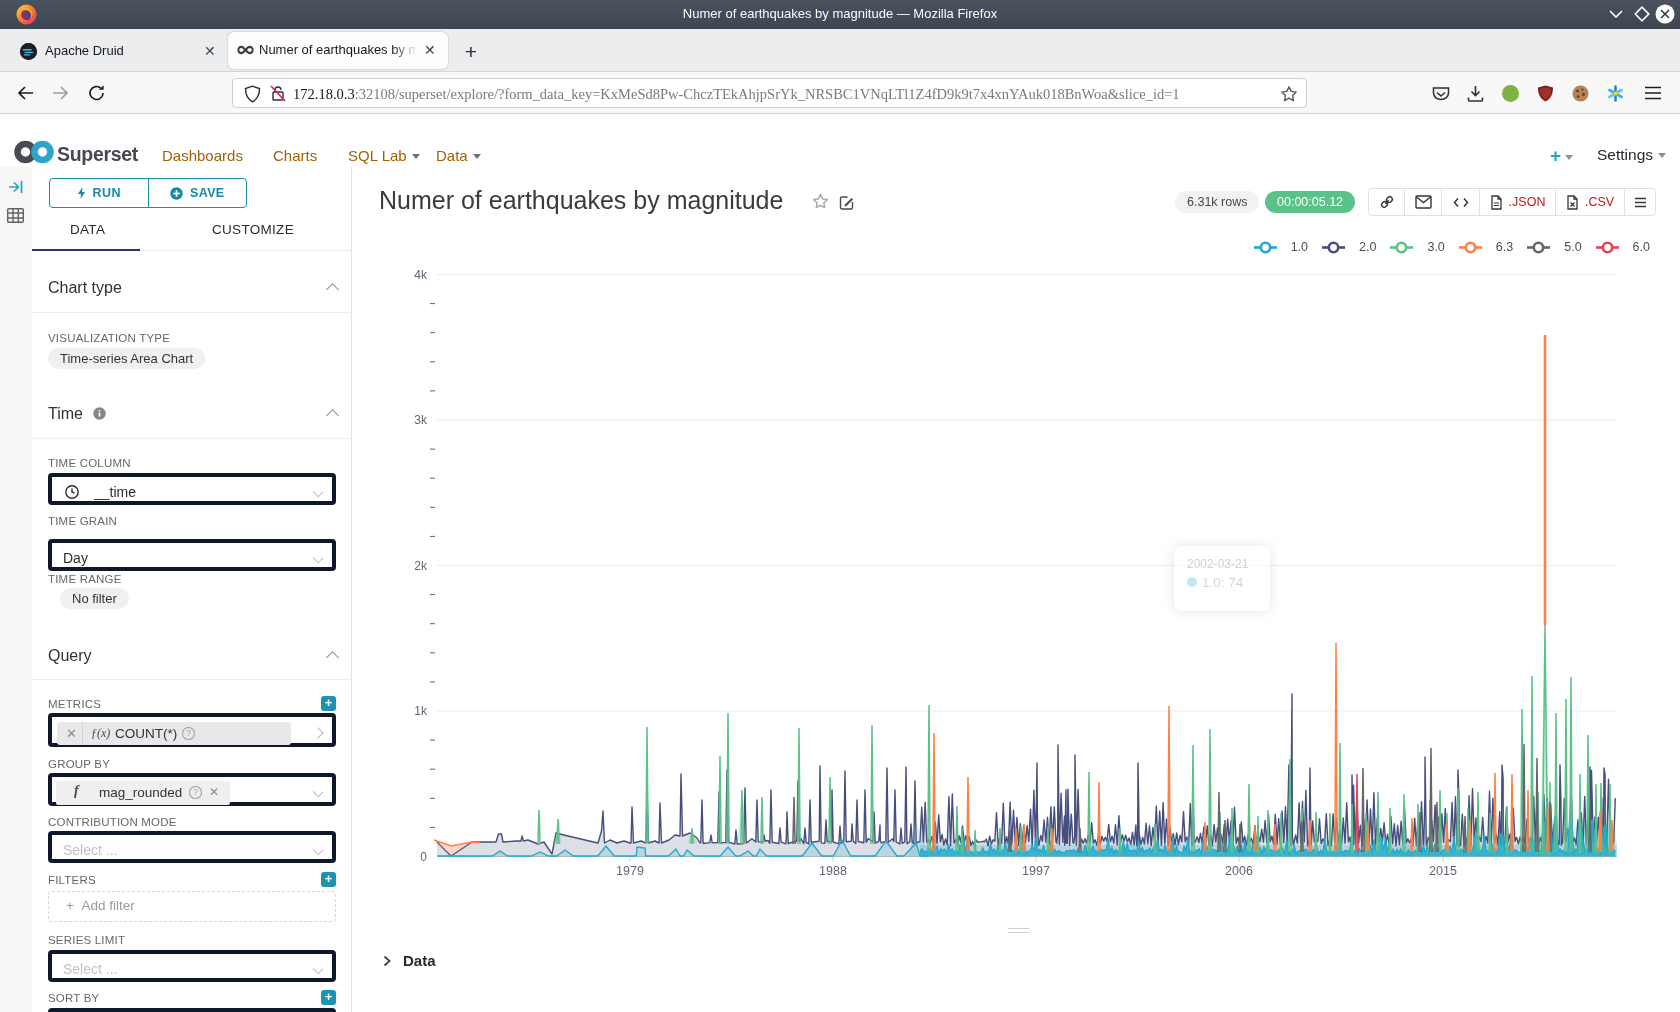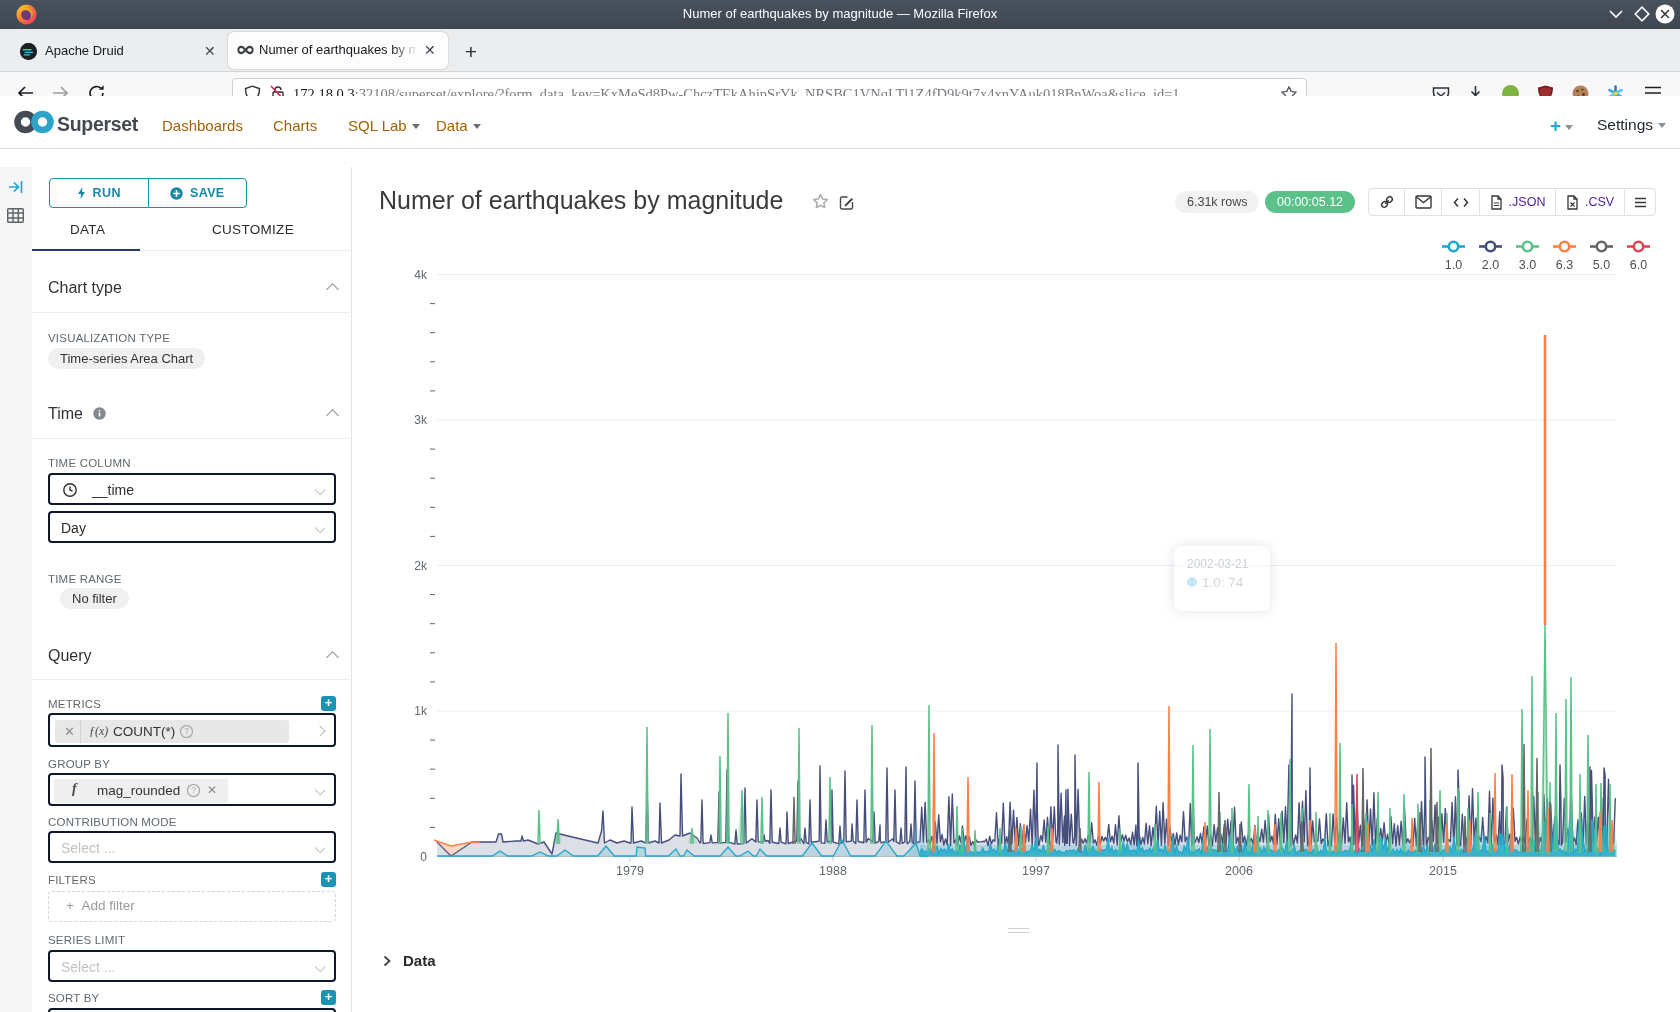--- a/index.html
+++ b/index.html
@@ -20,42 +20,42 @@
 #tab-active .tlabel { position:absolute; left:31px; top:10px; width:162px; font-size:13px; color:#16191d; white-space:nowrap; overflow:hidden;
   -webkit-mask-image:linear-gradient(90deg,#000 82%,transparent 98%); }
 #tab-active .tclose { position:absolute; left:196px; top:10px; font-size:14px; color:#40454c; }
 #newtab { position:absolute; left:459px; top:11px; width:24px; height:24px; font-size:21px; font-weight:300; color:#2b2f36; text-align:center; line-height:23px; }
 #navtoolbar { position:absolute; left:0; top:72px; width:1680px; height:42px; background:#f8f8f9; border-bottom:1px solid #ccced0; }
 #navtoolbar svg.navico { position:absolute; top:13px; }
 #urlbar { position:absolute; left:232px; top:6px; width:1075px; height:30px; background:#fff; border:1px solid #ccced0; border-radius:4px;font-family:Liberation Serif, serif; }
 #urlbar .urltext { position:absolute; left:60px; top:7px; width:980px; font-size:14.5px; color:#15181d; white-space:nowrap; overflow:hidden; }
 #urlbar .urltext span { color:#777a7f; }
 
-#ssnav { position:absolute; left:0; top:96px; width:1680px; height:53px; background:#fff; border-bottom:1px solid #e0e0e0; }
+#ssnav { position:absolute; left:0; top:126px; width:1680px; height:53px; background:#fff; border-bottom:1px solid #e0e0e0; }
 #ssnav .brand { position:absolute; left:57px; top:17px; font-size:19.5px; font-weight:700; color:#444850; letter-spacing:-.3px; }
 #ssnav .item { position:absolute; top:21px; font-size:15px; color:#a16207; }
 .caret { display:inline-block; width:0; height:0; border-left:4px solid transparent; border-right:4px solid transparent; border-top:5px solid #6a6f76; vertical-align:2px; margin-left:5px; }
 #ssnav .settings { position:absolute; left:1597px; top:20px; font-size:15.5px; color:#232a32; }
 #plusmenu { position:absolute; left:1550px; top:19px; color:#20a7c9; font-size:19px; font-weight:700; }
 
 #iconstrip { position:absolute; left:0; top:167px; width:32px; height:845px; background:#f6f6f6; }
 #sidebar { position:absolute; left:32px; top:167px; width:320px; height:845px; background:#fff; border-right:1px solid #e3e3e3; }
 #chartarea { position:absolute; left:353px; top:167px; width:1327px; height:845px; background:#fff; }
 
 .btngroup { position:absolute; left:17px; top:11px; width:198px; height:30px; border:1px solid #178fad; border-radius:4px; display:flex; }
 .btngroup .half { flex:1; text-align:center; line-height:28px; color:#1787a5; font-size:12.5px; font-weight:700; letter-spacing:.4px; }
 .btngroup .half:first-child { border-right:1px solid #178fad; }
 .sstabs { position:absolute; left:0; top:47px; width:320px; height:37px; border-bottom:1px solid #ebebeb; }
 .sstabs .t { position:absolute; top:8px; font-size:13.5px; color:#2b2b2b; letter-spacing:.3px; }
 .sstabs .ind { position:absolute; left:0px; top:35px; width:108px; height:2px; background:#283869; }
 .sechead { position:relative; font-size:16px; color:#313131; font-weight:400; }
 .chev { position:absolute; width:9px; height:9px; border-right:1.8px solid #828a92; border-bottom:1.8px solid #828a92; }
 .chev.up { transform:rotate(-135deg); }
 .lbl { position:absolute; font-size:11.5px; color:#61696f; letter-spacing:.2px; }
-.selbox { position:absolute; left:16px; width:288px; height:32px; border:2px solid #0f172a; border-radius:4px; background:#fff; }
+.selbox { position:absolute; left:16px; width:288px; height:32px; border:4px solid #0f172a; border-radius:4px; background:#fff; }
 .selbox .ph { position:absolute; left:11px; top:7px; font-size:14px; color:#c2c2c2; }
 .selbox .val { position:absolute; left:11px; top:7px; font-size:14px; color:#2d2d2d; }
 .selbox .dchev { position:absolute; right:10px; top:11px; width:8px; height:8px; border-right:1.4px solid #b9b9b9; border-bottom:1.4px solid #b9b9b9; transform:rotate(45deg) scale(1,.9); }
 .pill { position:absolute; background:#f0f0f0; border-radius:12px; font-size:13px; color:#333; padding:3px 12px; }
 .plusbtn { position:absolute; width:15px; height:15px; background:#1d93b2; border-radius:3px; color:#fff; font-size:13px; line-height:14px; text-align:center; font-weight:700; }
 .divider { position:absolute; left:0px; width:320px; height:1px; background:#ededed; }
 </style>
 </head>
 <body>
 
@@ -220,21 +220,21 @@
   <div class="lbl" style="left:16px;top:290px;">TIME COLUMN</div>
   <div class="selbox" style="top:306px;">
     <svg width="14" height="14" viewBox="0 0 14 14" style="position:absolute;left:13px;top:8px;">
         <circle cx="7" cy="7" r="6.2" fill="none" stroke="#2d2d2d" stroke-width="1.4"></circle>
         <path d="M7 3.4 V7 l2.6 1.2" stroke="#2d2d2d" stroke-width="1.4" fill="none"></path>
       </svg>
     <span class="val" style="left:42px;">__time</span>
     <span class="dchev"></span>
   </div>
   <div class="lbl" style="left:16px;top:348px;">TIME GRAIN</div>
-  <div class="selbox" style="top:344px;">
+  <div class="selbox" style="top:372px;">
     <span class="val">Day</span>
     <span class="dchev"></span>
   </div>
   <div class="lbl" style="left:16px;top:406px;">TIME RANGE</div>
   <div class="pill" style="left:28px;top:421px;">No filter</div>
 
   <div class="sechead" style="position:absolute;left:16px;top:480px;">Query</div>
   <div class="chev up" style="left:296px;top:486px;"></div>
   <div class="divider" style="top:512px;"></div>
   <div class="lbl" style="left:16px;top:531px;">METRICS</div>
@@ -283,23 +283,23 @@
   <div class="lbl" style="left:16px;top:825px;">SORT BY</div>
   <div class="plusbtn" style="left:289px;top:823px;">+</div>
   <div class="selbox" style="top:841px;"></div>
 </div>
 <div id="chartarea">
 <style>
 #charthdr { position:absolute; left:0; top:0; width:1055px; height:60px; }
 #ctitle { position:absolute; left:26px; top:19px; font-size:25px; color:#3b3b3b; letter-spacing:0px; }
 .hpill { position:absolute; top:24px; height:22px; line-height:22px; border-radius:11px; font-size:12.5px; padding:0 12px; }
 #btngrp { position:absolute; left:1015px; top:21px; height:28px; border:1px solid #e1e1e1; border-radius:4px; display:flex; align-items:center; background:#fff; }
-#btngrp .cell { display:inline-flex; align-items:center; justify-content:center; height:100%; border-right:1px solid #e1e1e1; font-size:12.5px; color:#4c1d95; }
+#btngrp .cell { display:inline-flex; align-items:center; justify-content:center; height:100%; border-right:1px solid #e1e1e1; font-size:12.5px; color:#b91c1c; }
 #legend { position:absolute; right:30px; top:73px; display:flex; gap:14px; }
-.litem { display:inline-flex; align-items:center; gap:5px; font-size:12.5px; color:#4a5056;flex-direction:column; }
+.litem { display:inline-flex; align-items:center; gap:14px; font-size:12.5px; color:#4a5056; }
 #ghost-tip { position:absolute; left:821px; top:379px; width:96px; height:65px; background:rgba(255,255,255,0.55); border-radius:8px; box-shadow:0 0 12px rgba(170,178,190,0.35); }
 #ghost-tip .tdate { margin:11px 0 4px 13px; font-size:12px; color:#ccd0d8; }
 #ghost-tip .trow { margin-left:13px; font-size:13.5px; color:#d2d6dc; }
 #ghost-tip .tdot { display:inline-block; width:10px; height:10px; border-radius:50%; background:#c3e8f1; margin-right:5px; }
 #resizer { position:absolute; left:655px; top:761px; }
 #resizer div { width:21px; height:1px; background:#d0d0d0; margin-bottom:3px; }
 #datarow { position:absolute; left:0; top:785px; width:1327px; height:40px; }
 #datarow span { position:absolute; left:50px; top:0px; font-size:15px; font-weight:700; color:#2b2b2b; }
 </style>
 <div id="charthdr">

